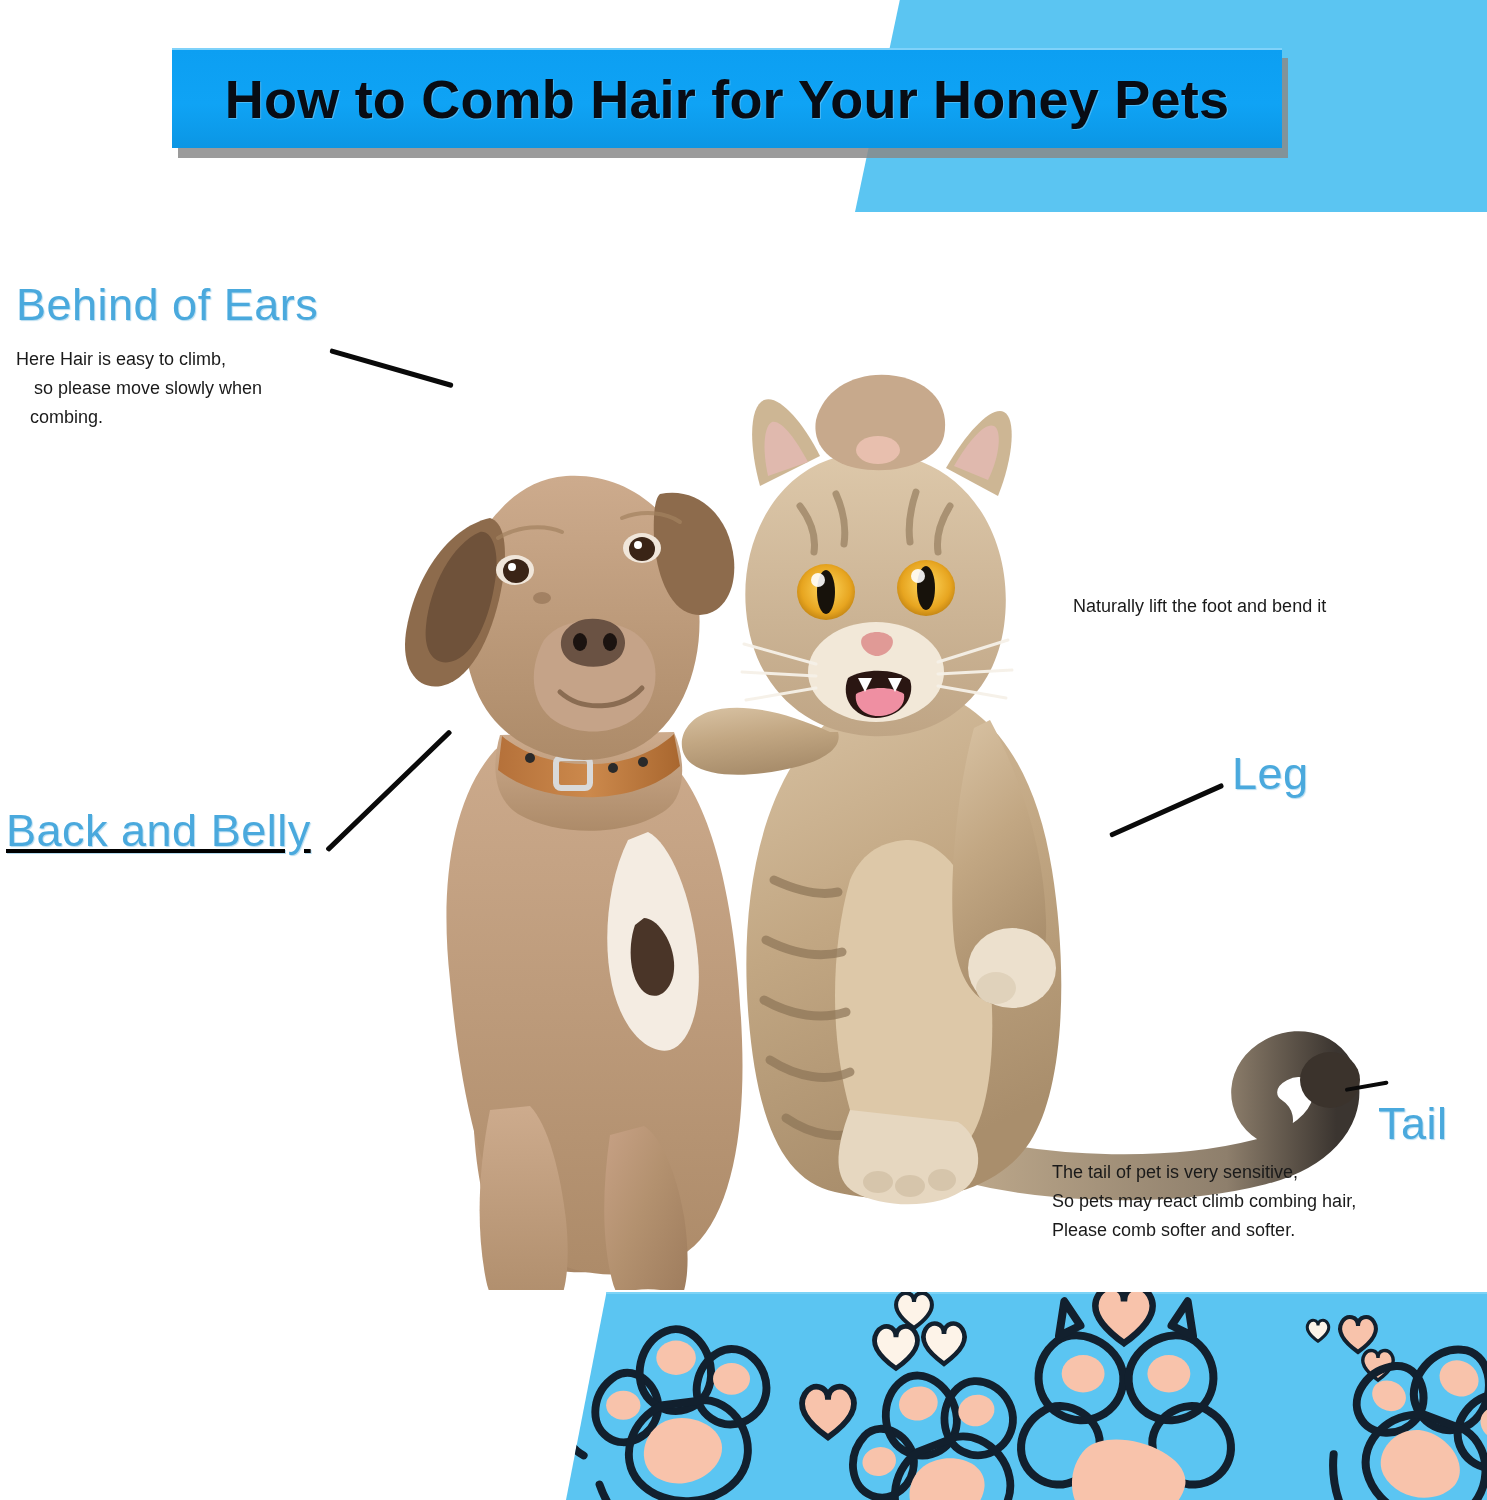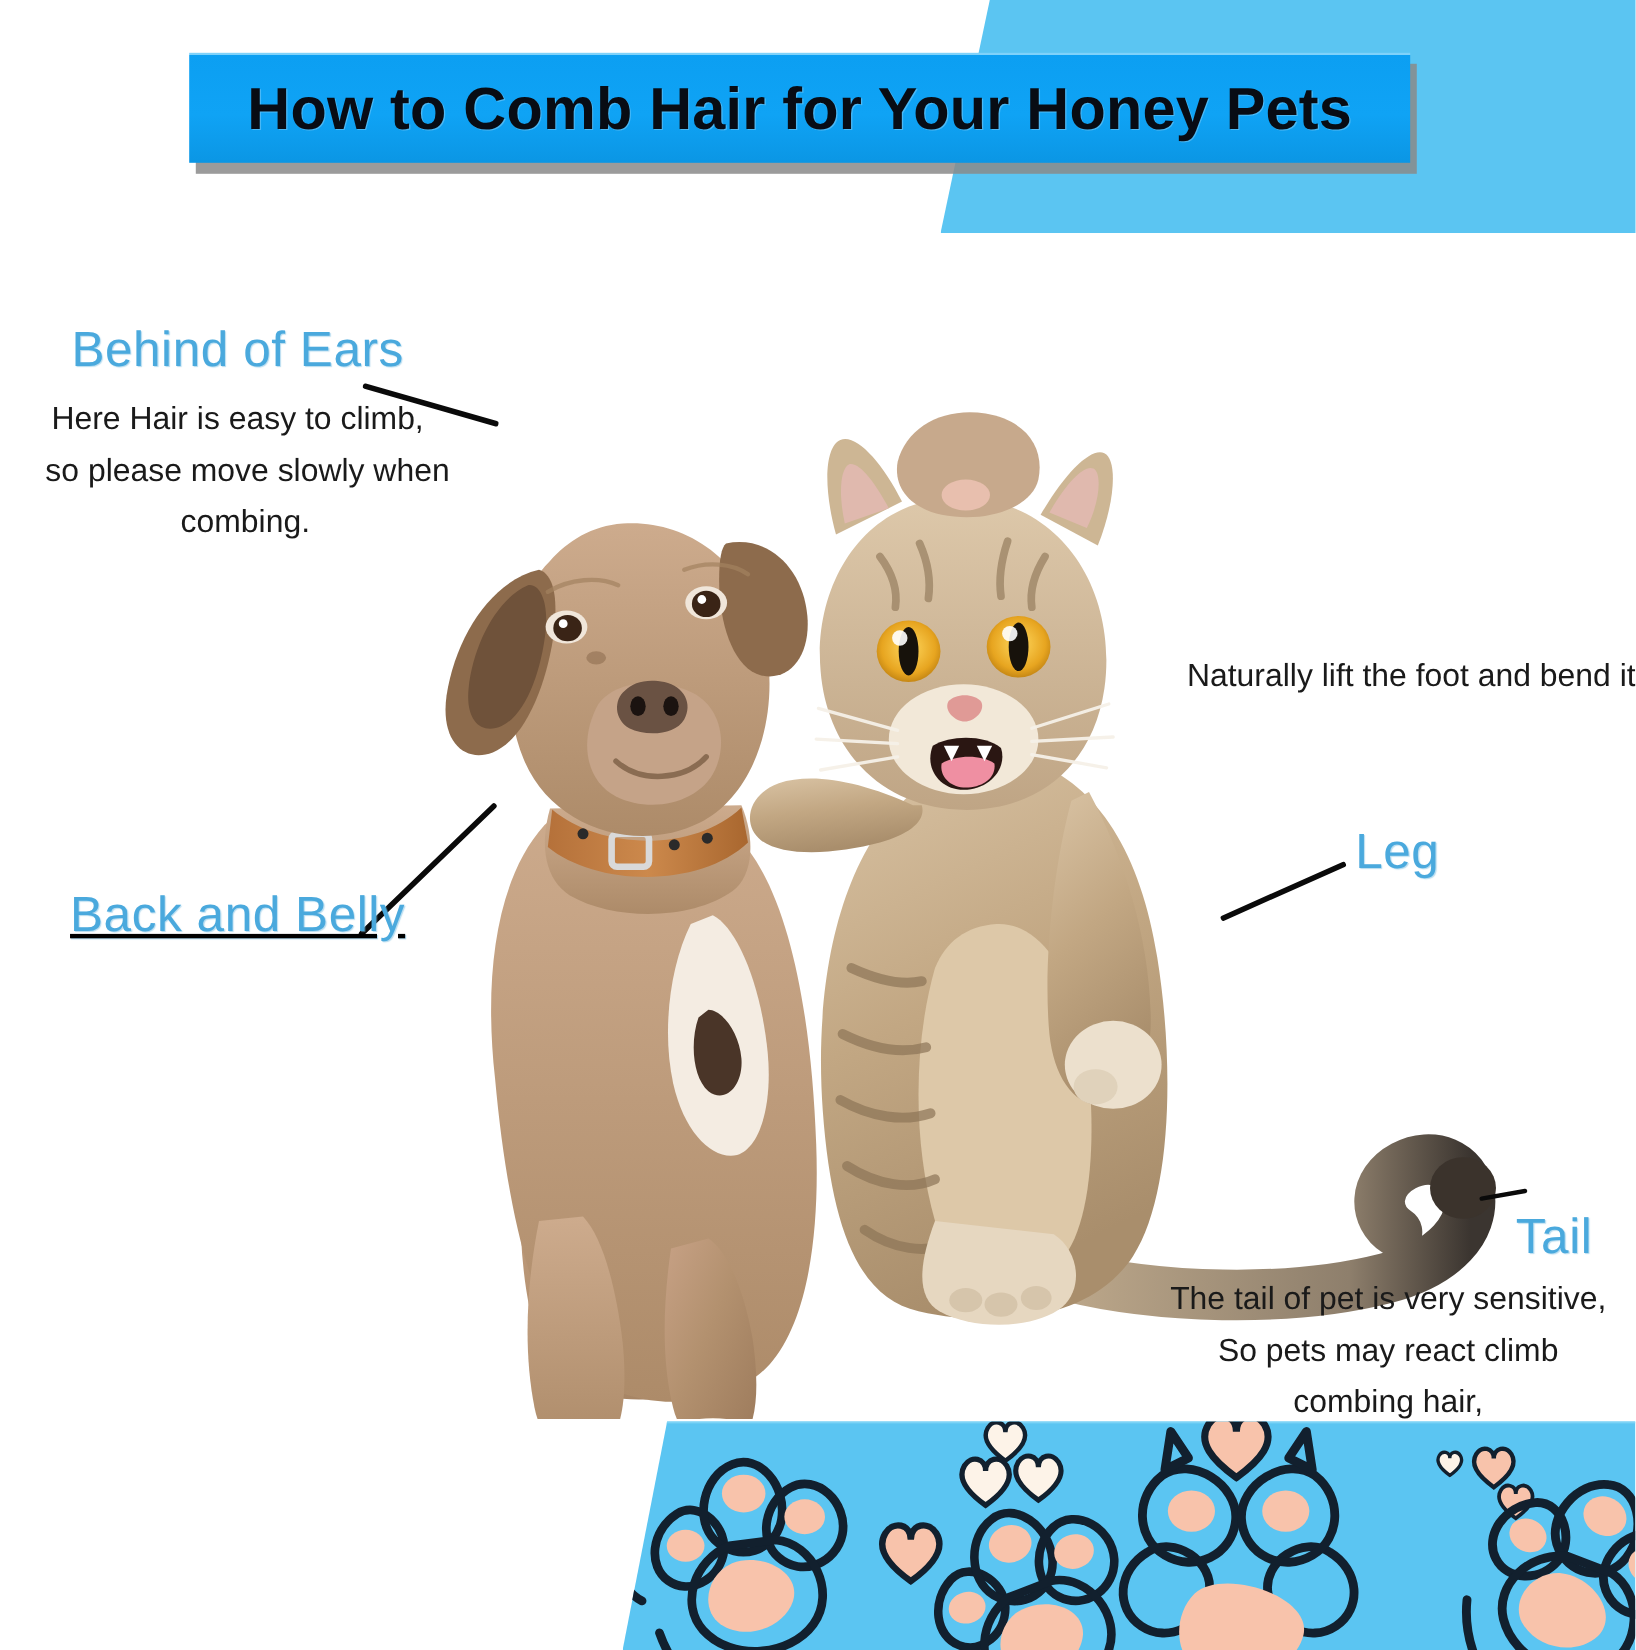--- a/index.html
+++ b/index.html
@@ -9,21 +9,20 @@
   }
   body {
     font-family: "Liberation Sans", sans-serif;
   }
   .poster {
     position: relative;
     width: 1487px;
     height: 1500px;
     background: #ffffff;
     overflow: hidden;
-    text-align: center;
   }
 
   
   .header-zone {
     position: absolute;
     left: 0; top: 0;
     width: 1487px;
     height: 230px;
     overflow: hidden;
   }
@@ -78,28 +77,28 @@
     font-size: 45px;
     font-weight: normal;
     color: #4aa9dd;
     letter-spacing: .5px;
     text-shadow: 1px 1px 1px rgba(120,190,225,.55);
     white-space: nowrap;
   }
   .callout p {
     margin: 14px 0 0 0;
     font-family: "Liberation Sans", sans-serif;
-    font-size: 29px;
+    font-size: 18px;
     font-weight: normal;
     line-height: 1.62;
     color: #1a1a1a;
   }
   .callout p span { display: block; }
 
-  #callout-ears        { left: 16px;  top: 292px; width: 400px; }
+  #callout-ears        { left: 16px;  top: 279px; width: 400px; }
   #callout-ears p span:nth-child(2) { padding-left: 2px; margin-left: 16px; }
   #callout-ears p span:nth-child(3) { padding-left: 14px; }
 
   #callout-back        { left: 6px;   top: 805px; width: 420px; text-decoration: underline; }
   #callout-back p span:nth-child(2) { padding-left: 2px; }
   #callout-back p span:nth-child(3) { padding-left: 8px; }
 
   #callout-leg-text    { left: 1052px; top: 592px; width: 420px; margin-left: 21px; }
   #callout-leg-text p  { margin: 0; }
   #callout-leg-text p span:nth-child(2) { padding-left: 2px; }

